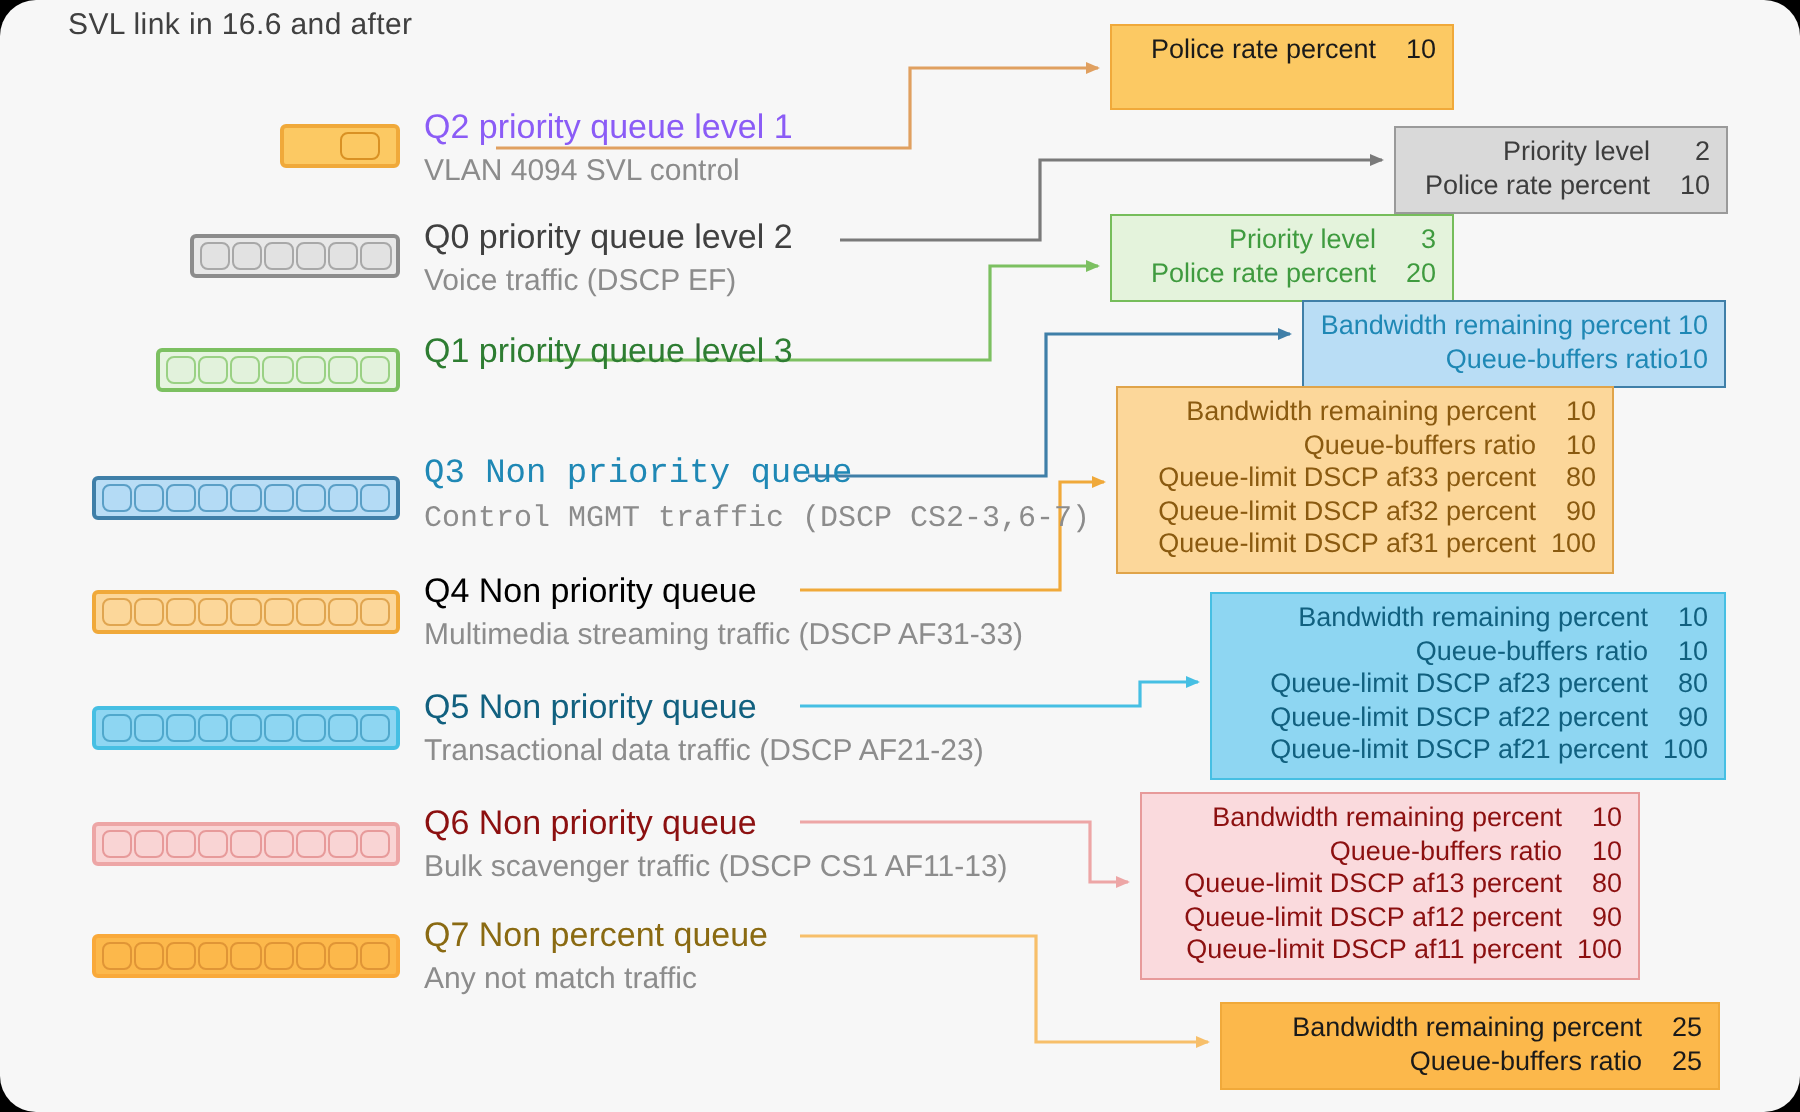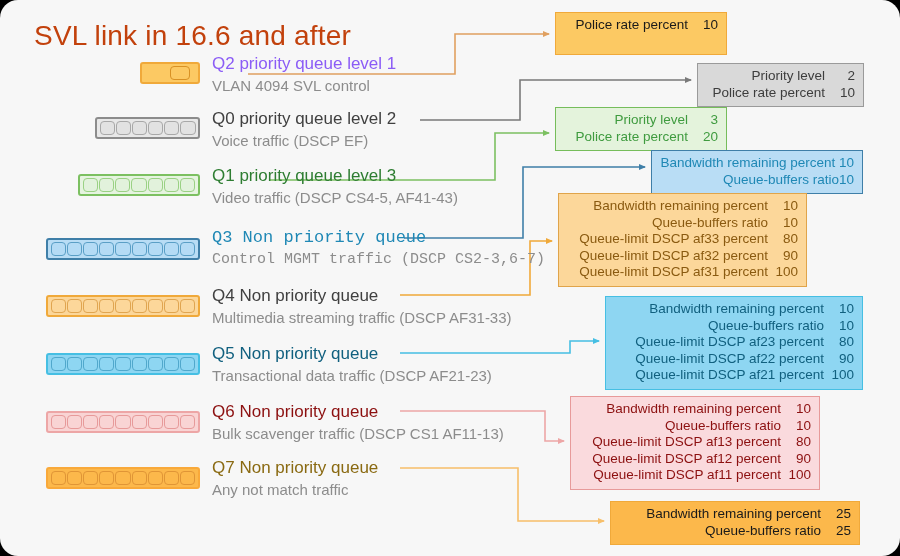--- a/index.html
+++ b/index.html
@@ -7,22 +7,22 @@
     position:relative;
     width:900px;height:556px;
     background:#f7f7f7;
     border-radius:18px;
     overflow:hidden;
     font-family:"Liberation Sans","DejaVu Sans",sans-serif;
   }
   svg#wires{position:absolute;left:0;top:0;width:900px;height:556px;}
 
   .title{
-    position:absolute;left:34px;top:20px;
-    font-size:28px;color:#c2410c;letter-spacing:.2px;white-space:nowrap;
+    position:absolute;left:34px;top:4px;
+    font-size:15px;color:#404040;letter-spacing:.2px;white-space:nowrap;
   }
 
   
   .qbar{position:absolute;display:flex;align-items:center;box-sizing:border-box;
         border-width:2px;border-style:solid;border-radius:3px;padding:2px;}
   .qbar .cell{flex:1 1 auto;height:100%;border-width:1.2px;border-style:solid;border-radius:4px;box-sizing:border-box;margin:0 .5px;}
 
   
   .qlabel{position:absolute;white-space:nowrap;}
   .qlabel .main{font-size:17px;line-height:20px;}
@@ -159,40 +159,39 @@
       <div class="qlabel" style="left: 212px; top: 54px;">
         <div class="main" style="color: #8b5cf6;">Q2 priority queue level 1</div>
         <div class="sub">VLAN 4094 SVL control</div>
       </div>
       <div class="qlabel" style="left: 212px; top: 109px;">
         <div class="main" style="color: rgb(64, 64, 64);">Q0 priority queue level 2</div>
         <div class="sub">Voice traffic (DSCP EF)</div>
       </div>
       <div class="qlabel" style="left: 212px; top: 166px;">
         <div class="main" style="color: rgb(46, 125, 50);">Q1 priority queue level 3</div>
-        <div class="sub">Video traffic (DSCP CS4-5, AF41-43)</div>
       </div>
       <div class="qlabel" style="left: 212px; top: 228px; font-family: Liberation Mono, monospace;">
         <div class="main" style="color: rgb(31, 136, 181);">Q3 Non priority queue</div>
         <div class="sub">Control MGMT traffic (DSCP CS2-3,6-7)</div>
       </div>
       <div class="qlabel" style="left: 212px; top: 286px;">
-        <div class="main" style="color: #404040;">Q4 Non priority queue</div>
+        <div class="main" style="color: #000000;">Q4 Non priority queue</div>
         <div class="sub">Multimedia streaming traffic (DSCP AF31-33)</div>
       </div>
       <div class="qlabel" style="left: 212px; top: 344px;">
         <div class="main" style="color: rgb(17, 96, 127);">Q5 Non priority queue</div>
         <div class="sub">Transactional data traffic (DSCP AF21-23)</div>
       </div>
       <div class="qlabel" style="left: 212px; top: 402px;">
         <div class="main" style="color: rgb(140, 16, 16);">Q6 Non priority queue</div>
         <div class="sub">Bulk scavenger traffic (DSCP CS1 AF11-13)</div>
       </div>
       <div class="qlabel" style="left: 212px; top: 458px;">
-        <div class="main" style="color: rgb(138, 106, 18);">Q7 Non priority queue</div>
+        <div class="main" style="color: rgb(138, 106, 18);">Q7 Non percent queue</div>
         <div class="sub">Any not match traffic</div>
       </div>
     </div>
   <div id="boxes">
       <div class="cfgbox" style="left: 555px; top: 12px; width: 172px; min-height: 43px; background: rgb(252, 201, 99); border-color: rgb(240, 169, 58); color: rgb(26, 26, 26);">
         <div class="row"><span>Police rate percent</span><span class="v" style="width: 30px;">10</span></div>
       </div>
       <div class="cfgbox" style="left: 697px; top: 63px; width: 167px; min-height: 33px; background: rgb(217, 217, 217); border-color: rgb(154, 154, 154); color: rgb(61, 61, 61);">
         <div class="row"><span>Priority level</span><span class="v" style="width: 30px;">2</span></div>
         <div class="row"><span>Police rate percent</span><span class="v" style="width: 30px;">10</span></div>

